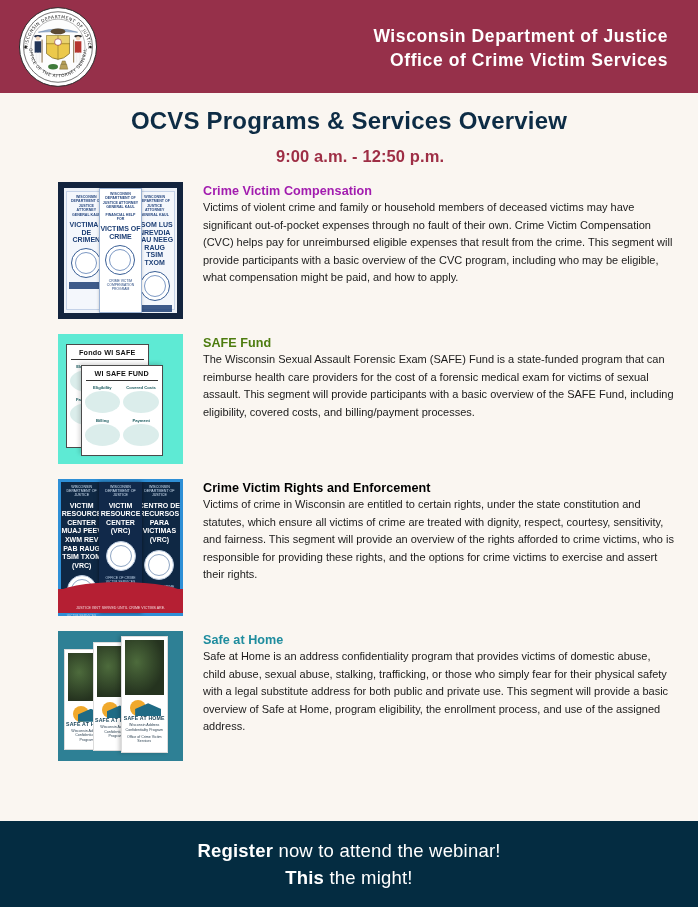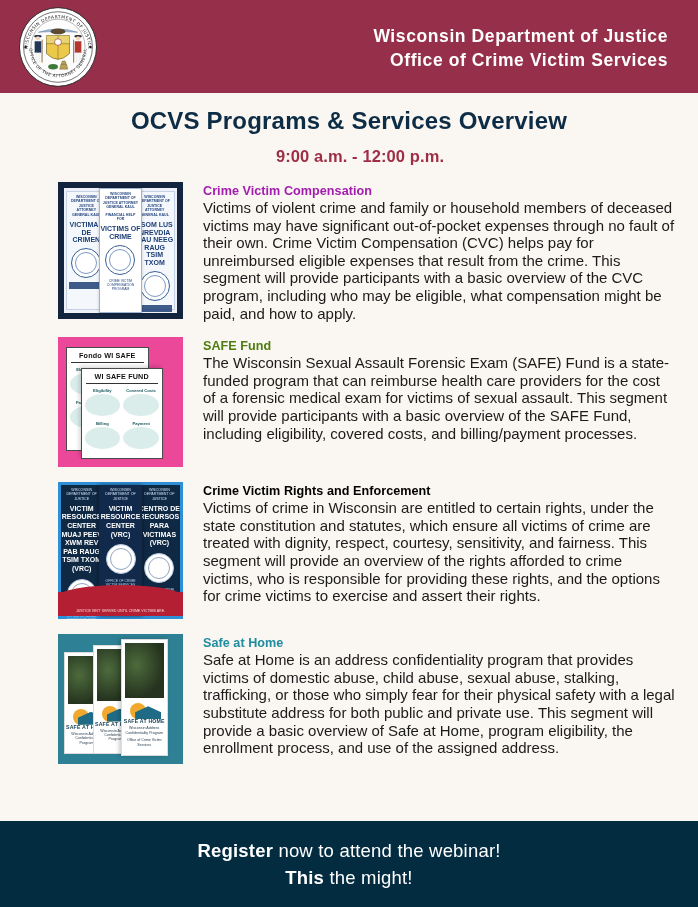--- a/index.html
+++ b/index.html
@@ -79,21 +79,21 @@
     position: relative;
   }
   .section-text { flex: 1 1 auto; padding-top: 2px; }
   .sec-head {
     font-size: 12.6px;
     font-weight: bold;
     margin: 0 0 1px 0;
     letter-spacing: 0.05px;
   }
   .sec-body {
-    font-size: 15px;
+    font-size: 11px;
     line-height: 17.6px;
     color: #1b1b1b;
     margin: 0;
   }
 
   
   .tc { position: relative; overflow: hidden; }
 
   
   .th-cvc { height: 137px; background:#13243e; padding:6px; }
@@ -106,21 +106,21 @@
   .cvcp.p2 { left:31%; width:38%; top:0px; height:100%; background:#ffffff; border-color:#9db4d4; z-index:3; box-shadow:0 0 3px rgba(0,0,0,.2);}
   .cvcp.p3 { right:2px; width:36%; }
   .cvcp .tt { font-size:3.6px; color:#2a4a80; text-align:center; padding:3px 2px 0; line-height:4.4px; font-weight:bold;}
   .cvcp .bigt { font-size:7px; color:#1d3f75; text-align:center; font-weight:bold; line-height:7.6px; margin-top:4px;}
   .cvcp .seal-mini { width:30px; height:30px; margin:4px auto; border-radius:50%; border:1px solid #3a5f96; background:#fff; position:relative;}
   .cvcp .seal-mini:after{content:"";position:absolute;inset:3px;border-radius:50%;border:1px solid #7d99c4;}
   .cvcp .foot { font-size:3.4px; color:#24477f; text-align:center; line-height:4px; padding:0 2px;}
   .cvcp .band { height:7px; background:#1d3f75; margin:3px 2px 0; opacity:.85;}
 
   
-  .th-safe { height:130px; background:#ec4899; padding:0; }
+  .th-safe { height:130px; background:#5eead4; padding:0; }
   .sf {
     position:absolute; background:#ffffff; border:1px solid #4a4a4a;
   }
   .sf.s1 { left:8px; top:10px; width:66%; height:80%; }
   .sf.s2 { right:20px; bottom:8px; width:66%; height:70%; z-index:3; box-shadow:-2px -2px 4px rgba(0,0,0,.15);}
   .sf .hd { font-size:7.2px; font-weight:bold; text-align:center; color:#111; margin-top:3px; letter-spacing:.2px;}
   .sf .hr { height:1px; background:#333; margin:2px 4px;}
   .sf .cols { display:flex; gap:3px; padding:2px 3px;}
   .sf .col { flex:1; }
   .sf .ch { font-size:4.2px; font-weight:bold; text-align:center; color:#17585c;}
@@ -236,21 +236,21 @@
   </div>
   <div class="header-titles">
     <div class="line">Wisconsin Department of Justice</div>
     <div class="line">Office of Crime Victim Services</div>
   </div>
 </div>
 
 <div class="title-block">
   <h1 class="main-title">OCVS Programs &amp; Services Overview</h1>
   <div class="subtitle-row">
-    <span class="sub-time">9:00 a.m. - 12:00 p.m.</span>
+    <span class="sub-time">9:00 a.m. - 12:50 p.m.</span>
   </div>
 </div>
 
 <div class="sections">
 
   <div class="section">
     <div class="thumb">
       <div class="tc th-cvc">
         <div class="panels">
           <div class="cvcp p1">

